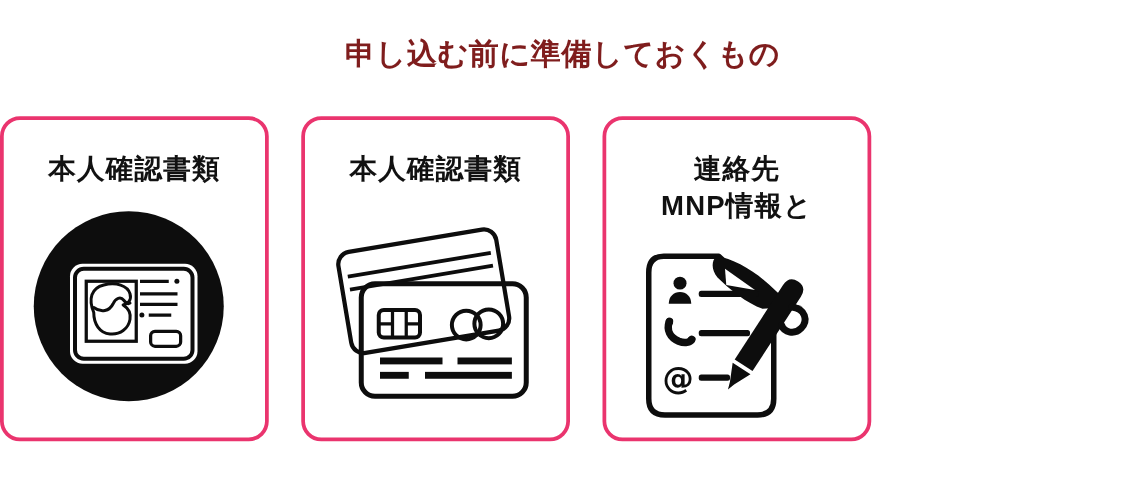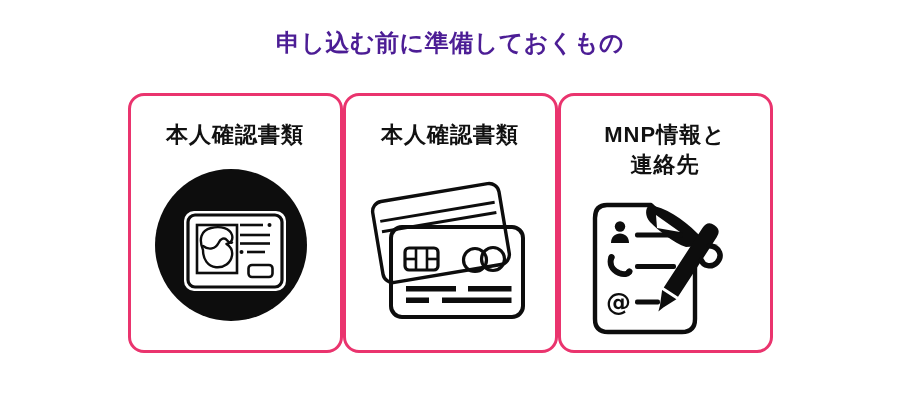--- a/index.html
+++ b/index.html
@@ -6,26 +6,26 @@
   .canvas{
     position:relative;
     width:900px;height:400px;
     background:#ffffff;
     font-family:"Liberation Sans",sans-serif;
     overflow:hidden;
   }
   .page-title{
     position:absolute;top:27px;left:0;right:0;
     text-align:center;
-    font-size:24px;font-weight:700;color:#4c1d95;
+    font-size:24px;font-weight:700;color:#7f1d1d;
     letter-spacing:0.5px;
   }
   .cards{
     position:absolute;top:93px;left:0;right:0;
-    display:flex;justify-content:center;
+    display:flex;gap:26px;
   }
   .card{
     position:relative;
     width:209px;height:254px;              
     border:3px solid #EA346E;
     border-radius:16px;
     background:#ffffff;
     box-sizing:content-box;
   }
   .card-title{
@@ -105,22 +105,22 @@
           <rect class="fill" x="43" y="116" width="50" height="5.5"></rect>
           <rect class="fill" x="105" y="116" width="43.5" height="5.5"></rect>
           <rect class="fill" x="43" y="127.5" width="23" height="5.5"></rect>
           <rect class="fill" x="79" y="127.5" width="69.5" height="5.5"></rect>
         </svg>
       </div>
     </div>
 
     <div class="card">
       <div class="card-title">
+        <div>連絡先</div>
         <div>MNP情報と</div>
-        <div>連絡先</div>
       </div>
       <div class="icon-box" id="icon3">
         <svg width="160" height="160" viewBox="0 0 160 160">
 
           <path class="stroke" stroke-width="4.4" stroke-linejoin="round" fill="#ffffff" d="M 24,20 L 68,20 L 112,61 L 112,134 Q 112,147 99,147 L 25,147 Q 12,147 12,134 L 12,33 Q 12,20 24,20 Z"></path>
 
           <path class="fill" d="M 66,20 C 82,22 100,34 114,48 C 121,55 128,59 135,60 L 103,62 C 91,58 76,46 67,37 C 62,31 62,24 66,20 Z"></path>
           <path d="M 73,30 L 97,47 L 74,43 Z" fill="#ffffff"></path>
 
           <circle class="fill" cx="37" cy="41.5" r="5.2"></circle>

